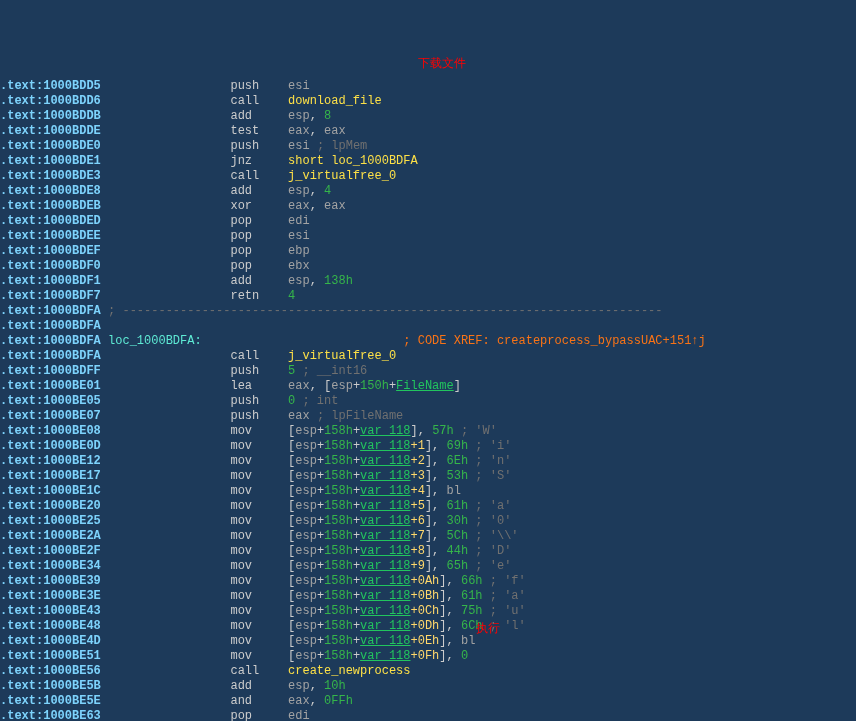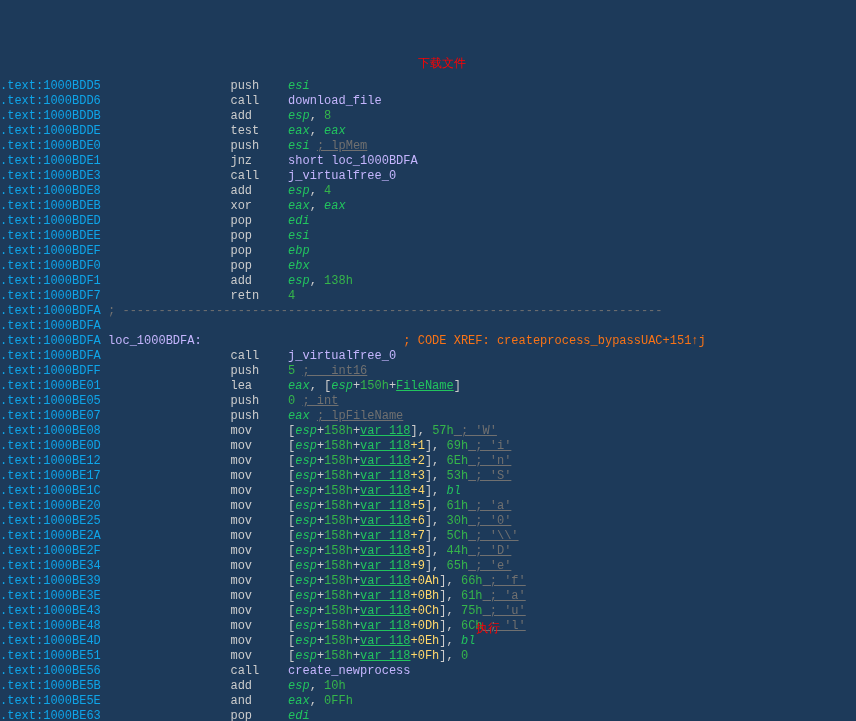--- a/index.html
+++ b/index.html
@@ -7,30 +7,30 @@
     padding: 4px 0;
     background: #1d3a5a;
     font-family: Consolas, "Courier New", monospace;
     font-size: 12px;
     line-height: 15px;
     color: #cccccc;
     white-space: pre;
     width: 856px;
   }
   .line { display: block; }
-  .saddr  { color: #0ea5e9; }  
+  .saddr  { color: #7dd3fc; font-weight: bold; }  
   .mnem   { color: #cccccc; }  
-  .reg    { color: #22c55e; font-style: italic; }  
+  .reg    { color: #a3a3a3; }  
   .num    { color: #35b54a; }  
-  .func   { color: #c4b5fd; }  
-  .cmt    { color: #707070; text-decoration: underline; }  
+  .func   { color: #fde047; }  
+  .cmt    { color: #707070; }  
   .var    { color: #22c55e; text-decoration: underline; }  
   .dash   { color: #707070; }
   .xref   { color: #f97316; }
-  .locdef { color: #c4b5fd; margin-top: 20px; }
+  .locdef { color: #5eead4; margin-top: 20px; }
   .red    { color: #ff0000; font-family: "SimSun","Microsoft YaHei",sans-serif; }
   .off    { color: #ffd86b; }  
   #stage  { position: relative; width:856px; }
 </style>
 </head>
 <body>
 <div id="stage">
 
 
 

